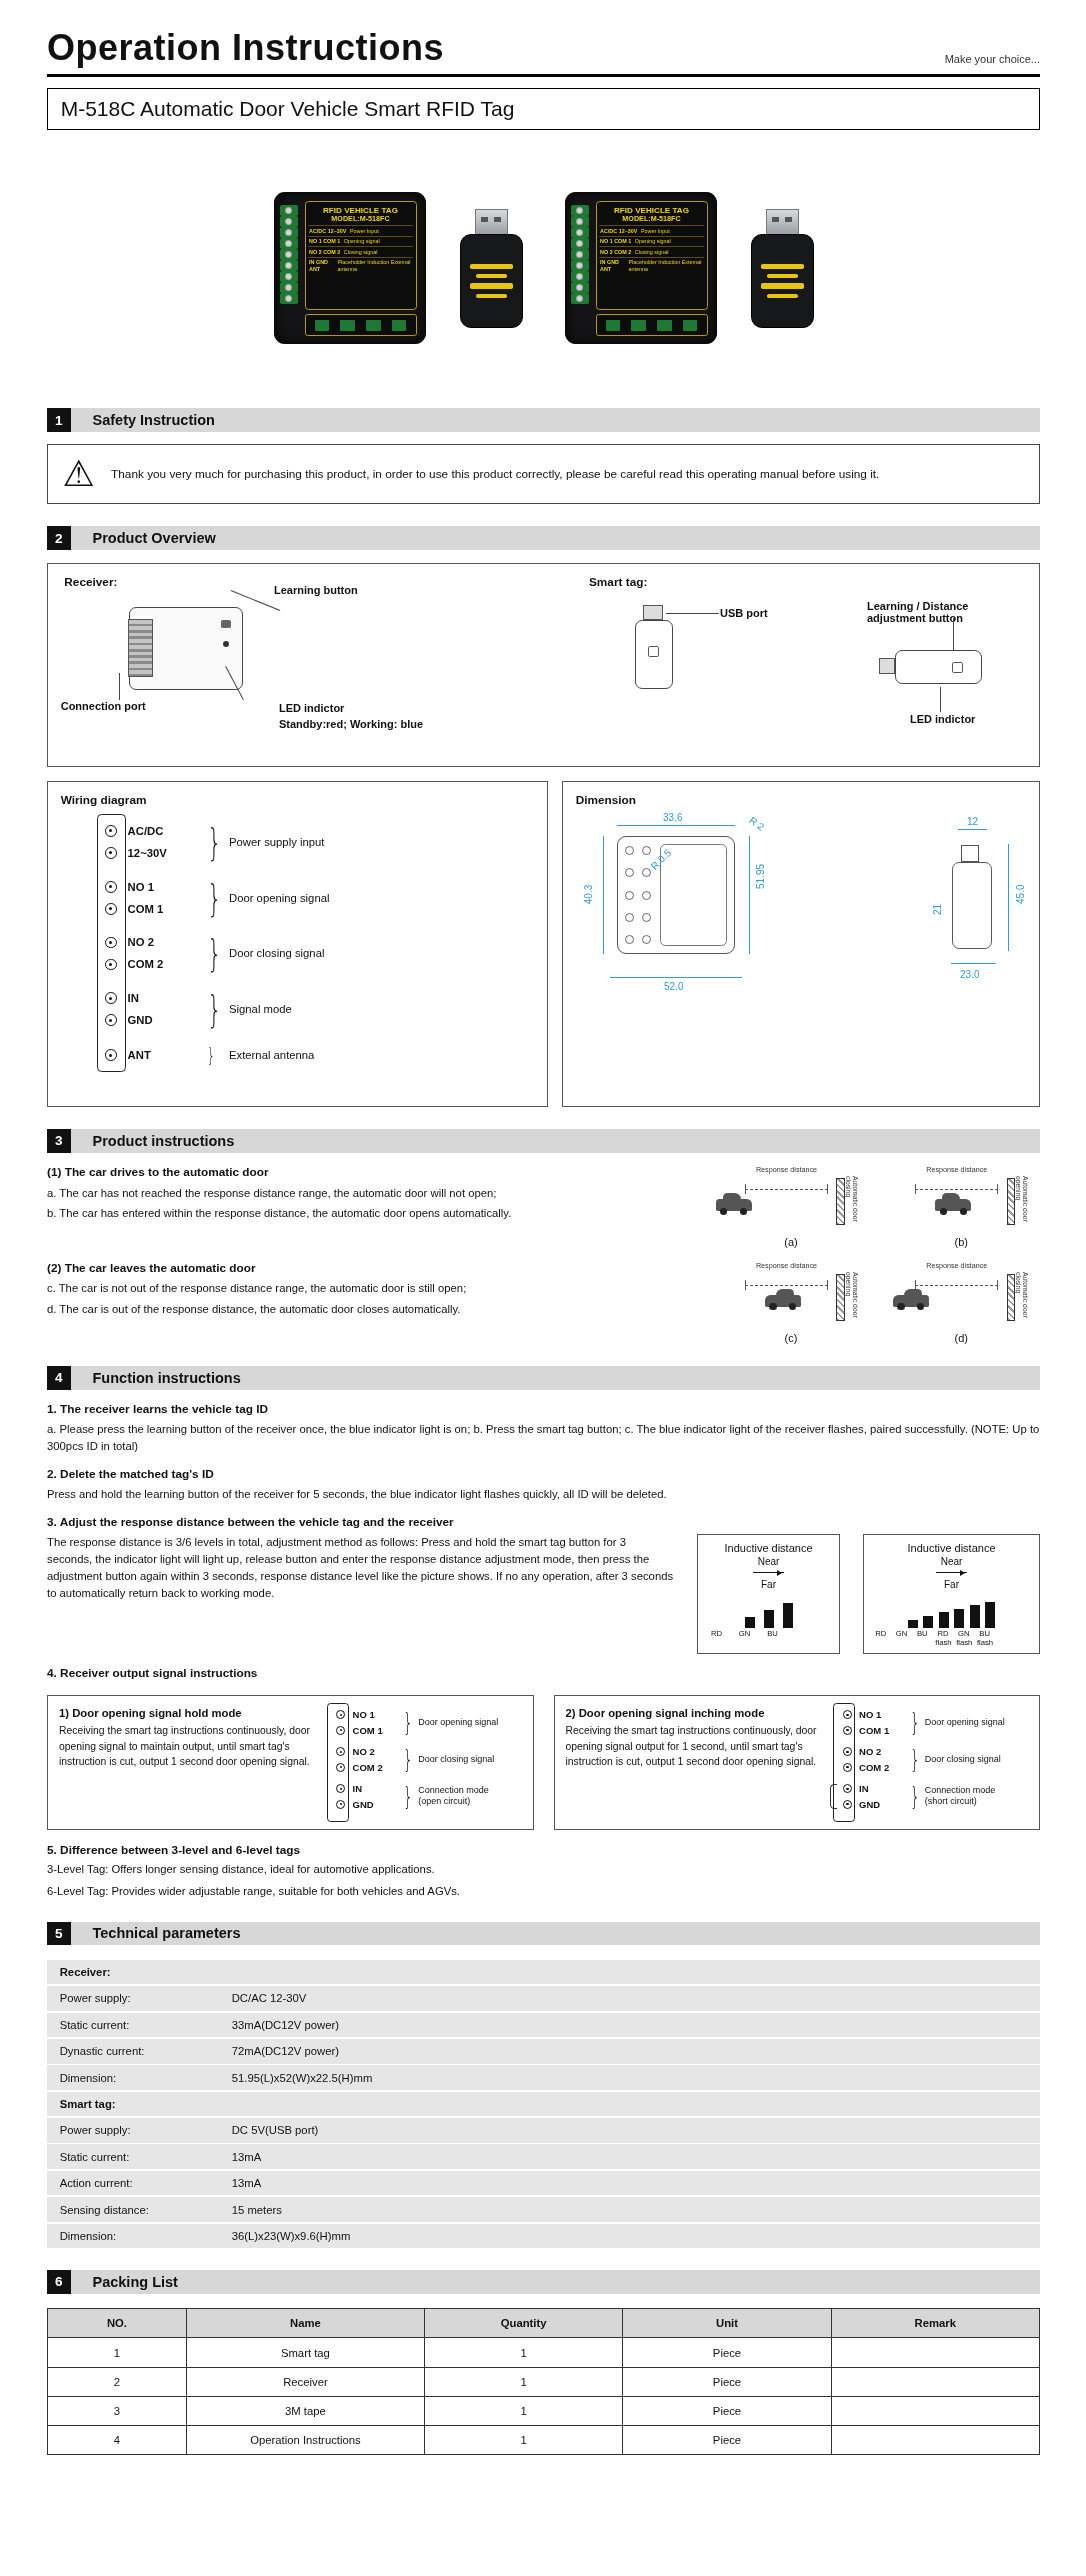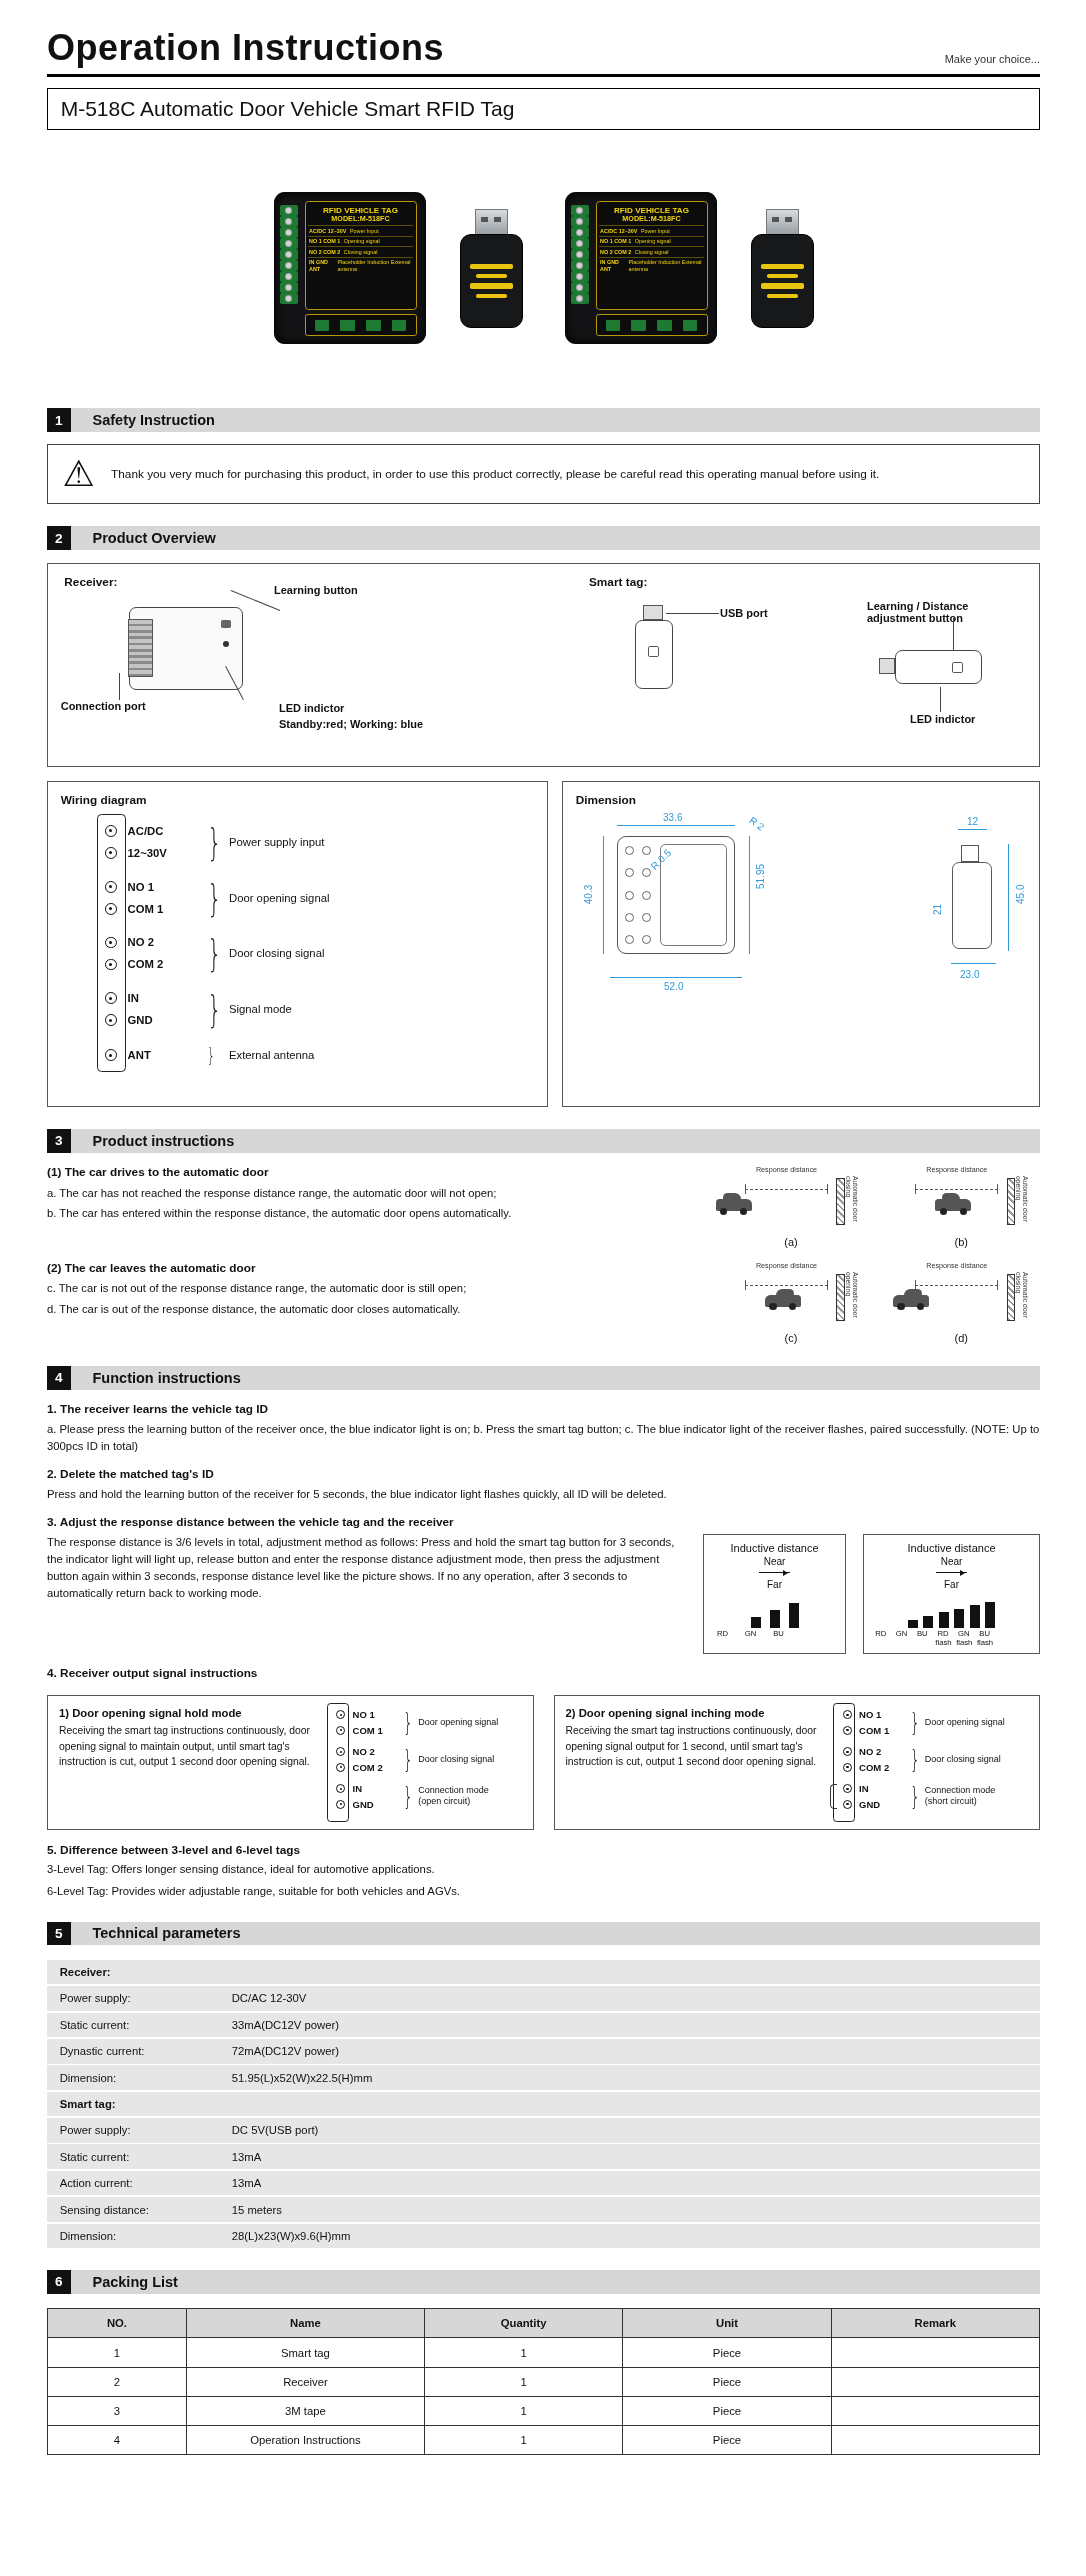--- a/index.html
+++ b/index.html
@@ -108,21 +108,21 @@
   .car .wh1 { left: 4.5px; } .car .wh2 { right: 4.5px; }
   .cardiag.flip .car { transform: scaleX(-1); left: 9px; }
   .doorbar { position: absolute; right: 23.5px; top: 12.7px; width: 8.1px; height: 47px; border: 0.9px solid #333;
              background: repeating-linear-gradient(45deg, #999 0 1.8px, #fff 1.8px 4.5px); }
   .doorlbl { position: absolute; right: 9px; top: 11px; writing-mode: vertical-rl; font-size: 6.8px; color: #333; height: 53px; }
   .cap { position: absolute; bottom: 0; width: 100%; text-align: center; font-size: 11px; }
 
   
   .fn h4 { font-size: 11.8px; margin-top: 12.7px; }
   .fn p { font-size: 11.3px; line-height: 1.5; margin-top: 4.5px; }
-  .fn3 { display: flex; gap: 17px; margin-top: 4.5px; }
+  .fn3 { display: flex; gap: 23px; margin-top: 4.5px; }
   .fn3 p { flex: 1; margin-top: 0; }
   .indbox { border: 0.9px solid #555; padding: 7.2px 9px 5.4px 9px; flex: none; text-align: center; }
   .indbox .it { font-size: 11px; }
   .nearfar { display: flex; align-items: center; justify-content: center; gap: 5.4px; font-size: 10px; margin-top: 1.8px; flex-direction: column; }
   .arrow-line { display: inline-block; width: 31px; height: 0.9px; background: #111; position: relative; }
   .arrow-line::after { content: ""; position: absolute; right: -0.9px; top: -2.7px; border: 3.2px solid transparent; border-left: 5.4px solid #111; }
   .bars { display: flex; align-items: flex-end; justify-content: center; gap: 9px; height: 31px; margin-top: 7.2px; }
   .bar { width: 10px; background: #111; }
   .barlabels { display: flex; justify-content: flex-start; gap: 9px; margin-top: 2.7px; }
   .bl { width: 19px; font-size: 7.7px; line-height: 1.1; }
@@ -716,21 +716,21 @@
     <div class="trow">
         <span class="tl">Action current:</span>
         <span>13mA</span>
       </div>
     <div class="trow">
         <span class="tl">Sensing distance:</span>
         <span>15 meters</span>
       </div>
     <div class="trow">
         <span class="tl">Dimension:</span>
-        <span>28(L)x23(W)x9.6(H)mm</span>
+        <span>36(L)x23(W)x9.6(H)mm</span>
       </div>
   </div>
 
   <div class="sec-bar">
     <span class="sec-num">6</span>
     <span class="sec-title">Packing List</span>
   </div>
   <table class="pack">
     <colgroup>
         <col class="c0">

